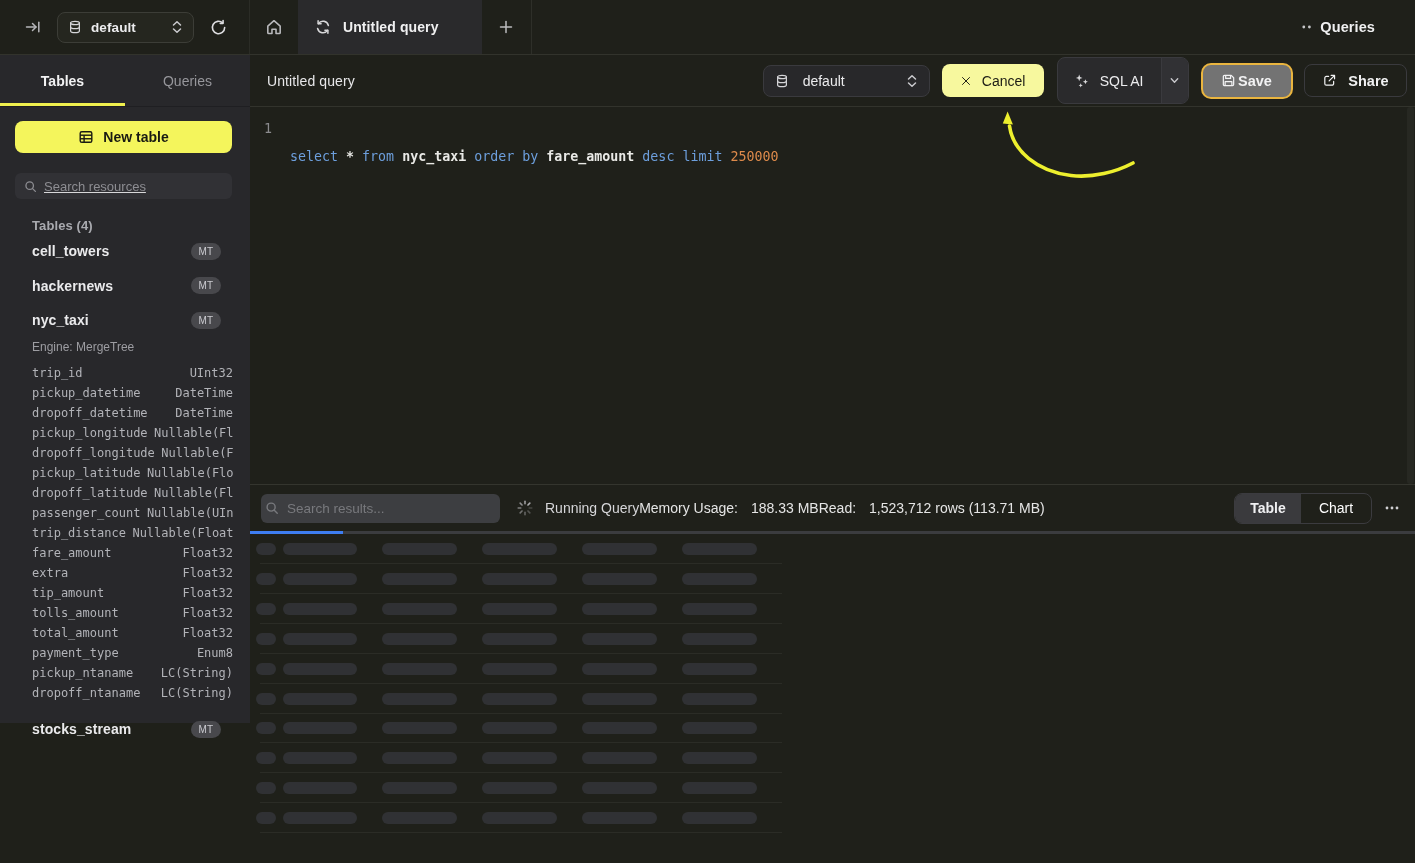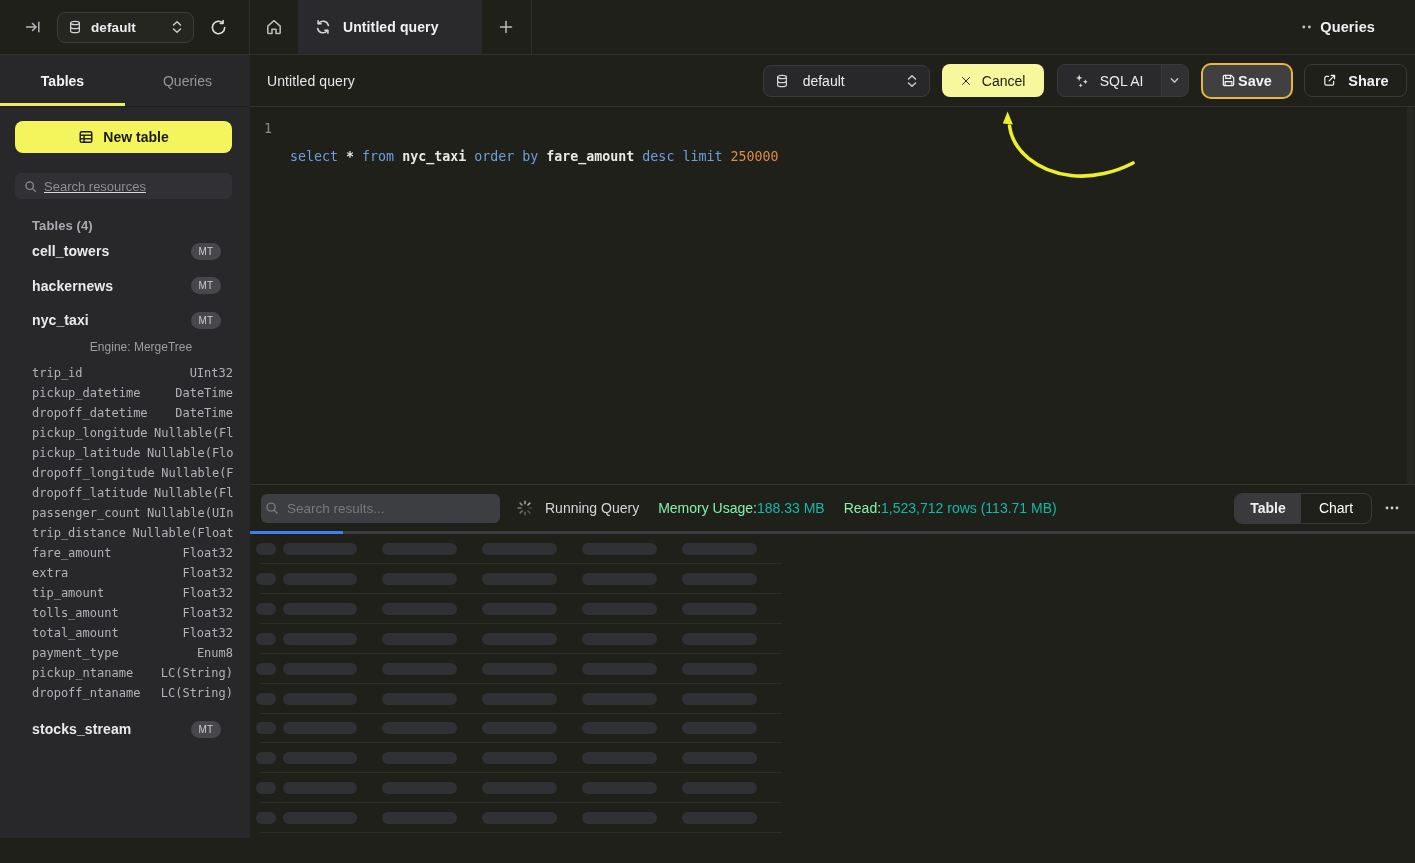--- a/index.html
+++ b/index.html
@@ -47,21 +47,21 @@
   .tab-add { width:48px; display:flex; align-items:center; justify-content:center; color:#bcbcbf; cursor:pointer; }
   .tabstrip-divider { position:absolute; left:281px; top:0; width:1px; height:54px; background:#2e2f29; }
 
   .topbar-right { flex:none; display:flex; align-items:center; padding-right:40px; }
   .queries-link { display:flex; align-items:center; color:#f0f0f1; cursor:pointer; }
   .queries-link .dots-icon { color:#c6c6c9; margin-right:8px; }
   .queries-link .queries-label { font-size:14.5px; font-weight:700; letter-spacing:.1px; }
 
   
   .sidebar {
-    position:absolute; left:0; top:55px; width:250px; height:783px;
+    position:absolute; left:0; top:55px; width:250px; height:668px;
     background:#28282b;
   }
   .sidebar-tabs {
     height:52px; display:flex; align-items:stretch; position:relative;
     border-bottom:1px solid #1f1f22;
   }
   .sidebar-tab { flex:1; display:flex; align-items:center; justify-content:center; font-size:14px; cursor:pointer; }
   .sidebar-tab.active { color:#f2f2f3; font-weight:700; }
   .sidebar-tab.inactive { color:#96969b; font-weight:400; }
   .sidebar-tab-underline { position:absolute; left:0; bottom:0; width:125px; height:3px; background:#eff04e; }
@@ -90,21 +90,21 @@
   .table-row {
     height:34.5px; display:flex; align-items:center;
     padding:0 29px 0 32px; cursor:pointer;
   }
   .table-row .table-name { font-size:14px; font-weight:700; letter-spacing:.1px; color:#eaeaec; flex:1; }
   .mt-badge {
     width:30px; height:17px; border-radius:9px; background:#48484c;
     color:#cbcbd0; font-size:10px; font-weight:400; letter-spacing:.3px;
     display:flex; align-items:center; justify-content:center;
   }
-  .engine-row { padding:2px 0 0 32px; height:16px; font-size:12px; color:#9d9da2;text-align:center; }
+  .engine-row { padding:2px 0 0 32px; height:16px; font-size:12px; color:#9d9da2; }
   .columns-list { margin:9.5px 0 9px 0; }
   .column-row {
     height:20px; display:flex; align-items:center; padding:0 17px 0 32px;
     font-family:"DejaVu Sans Mono", monospace; font-size:12px; color:#b2b3b8;
   }
   .column-row .col-name { flex:none; white-space:pre; }
   .column-row .col-type { flex:1; text-align:right; white-space:pre; overflow:hidden; padding-left:6.5px; }
 
   
   .main { position:absolute; left:250px; top:55px; width:1165px; height:808px; }
@@ -123,29 +123,29 @@
   .toolbar-db-select .db-name { font-size:14px; flex:1; text-align:left; }
   .toolbar-db-select .updown { color:#c9c9cd; }
   .cancel-btn {
     margin-left:12.5px; width:102px; height:33px; border:none; border-radius:8px;
     background:#f7f89e; color:#1c1c15; font-size:14px;
     font-family:"Liberation Sans", sans-serif;
     display:flex; align-items:center; justify-content:center; gap:11px; cursor:pointer;
   }
   .cancel-btn .x-icon { color:#232318; }
   .sqlai-btn {
-    margin-left:12.5px; height:33px; display:flex; align-items:stretch;
+    margin-left:12.5px; height:47px; display:flex; align-items:stretch;
     background:#2a2a2c; border:1px solid #3a3a3e; border-radius:8px; overflow:hidden; cursor:pointer;
   }
   .sqlai-main { display:flex; align-items:center; gap:10px; padding:0 17px 0 16px; color:#ececee; font-size:14px; }
   .sqlai-main .sparkles-icon { color:#d9d9db; }
   .sqlai-caret { width:27px; display:flex; align-items:center; justify-content:center; background:#313134; color:#c9c9cd; border-left:1px solid #3a3a3e; }
   .save-btn {
     margin-left:12px; width:92px; height:36px; border-radius:10px;
-    background:#404040; border:2px solid #eab53f;
+    background:#737373; border:2px solid #eab53f;
     color:#f2f2f3; font-size:14.5px; font-weight:600;
     font-family:"Liberation Sans", sans-serif;
     display:flex; align-items:center; justify-content:center; gap:2px; cursor:pointer;
   }
   .share-btn {
     margin-left:11.5px; width:103px; height:33px; border-radius:8px;
     background:transparent; border:1px solid #3a3a3e;
     color:#f2f2f3; font-size:14.5px; font-weight:600;
     font-family:"Liberation Sans", sans-serif;
     display:flex; align-items:center; justify-content:center; gap:11px; cursor:pointer;
@@ -170,22 +170,22 @@
     background:#3d3e41; display:flex; align-items:center; padding:0 4px; cursor:text;
   }
   .results-search .search-icon { color:#78797d; margin-right:8px; }
   .results-search input {
     background:transparent; border:none; outline:none; color:#c8c8ca;
     font-size:13.5px; font-family:"Liberation Sans", sans-serif; width:100%;
   }
   .results-search input::placeholder { color:#78797d; }
   .spinner-icon { margin-left:17px; color:#b9b9bc; }
   .run-status { margin-left:12px; font-size:14px; color:#d6d6d9;text-align:right; }
-  .stat-label { margin-left:19px; font-size:14px; color:#86efac; }
-  .stat-value { margin-left:0; font-size:14px; color:#14b8a6; }
+  .stat-label { font-size:14px; color:#e5e5e5; }
+  .stat-value { margin-left:13px; font-size:14px; color:#e5e5e5; }
   .results-spacer { flex:1; }
   .view-toggle {
     height:31px; display:flex; align-items:stretch;
     border:1px solid #3b3b3f; border-radius:8px; overflow:hidden;
   }
   .view-seg { display:flex; align-items:center; justify-content:center; font-size:14px; cursor:pointer; }
   .view-seg.active { width:66px; background:#3a3a3d; color:#f0f0f2; font-weight:600; }
   .view-seg.inactive { width:70px; color:#ffffff; font-weight:400; }
   .more-btn { margin:0 14px 0 11px; width:18px; height:18px; color:#d0d0d3; }
 
@@ -332,26 +332,26 @@
           </div>
           <div class="column-row">
             <span class="col-name">dropoff_datetime</span>
             <span class="col-type">DateTime</span>
           </div>
           <div class="column-row">
             <span class="col-name">pickup_longitude</span>
             <span class="col-type">Nullable(Fl</span>
           </div>
           <div class="column-row">
+            <span class="col-name">dropoff_longitude</span>
+            <span class="col-type">Nullable(F</span>
+          </div>
+          <div class="column-row">
             <span class="col-name">pickup_latitude</span>
             <span class="col-type">Nullable(Flo</span>
-          </div>
-          <div class="column-row">
-            <span class="col-name">dropoff_longitude</span>
-            <span class="col-type">Nullable(F</span>
           </div>
           <div class="column-row">
             <span class="col-name">dropoff_latitude</span>
             <span class="col-type">Nullable(Fl</span>
           </div>
           <div class="column-row">
             <span class="col-name">passenger_count</span>
             <span class="col-type">Nullable(UIn</span>
           </div>
           <div class="column-row">

